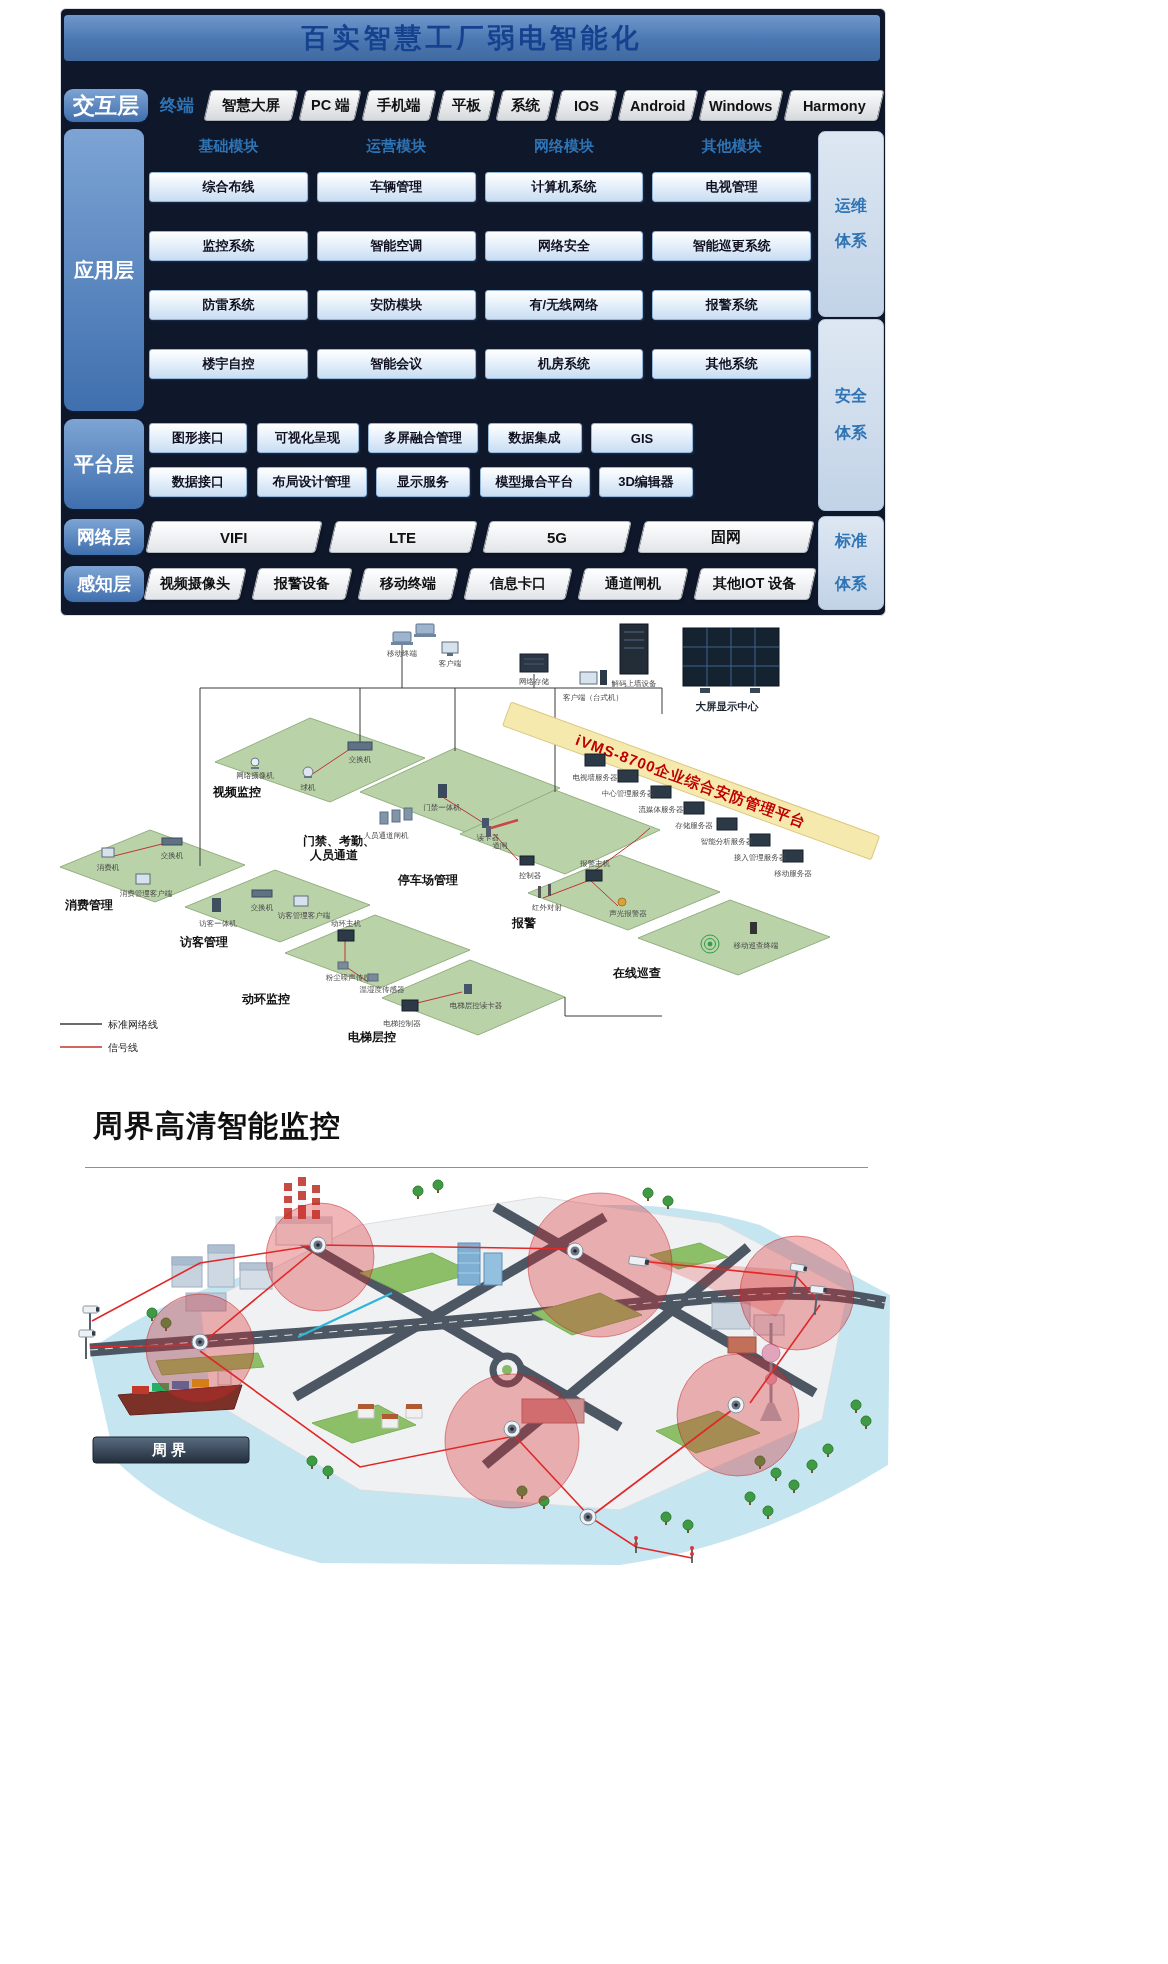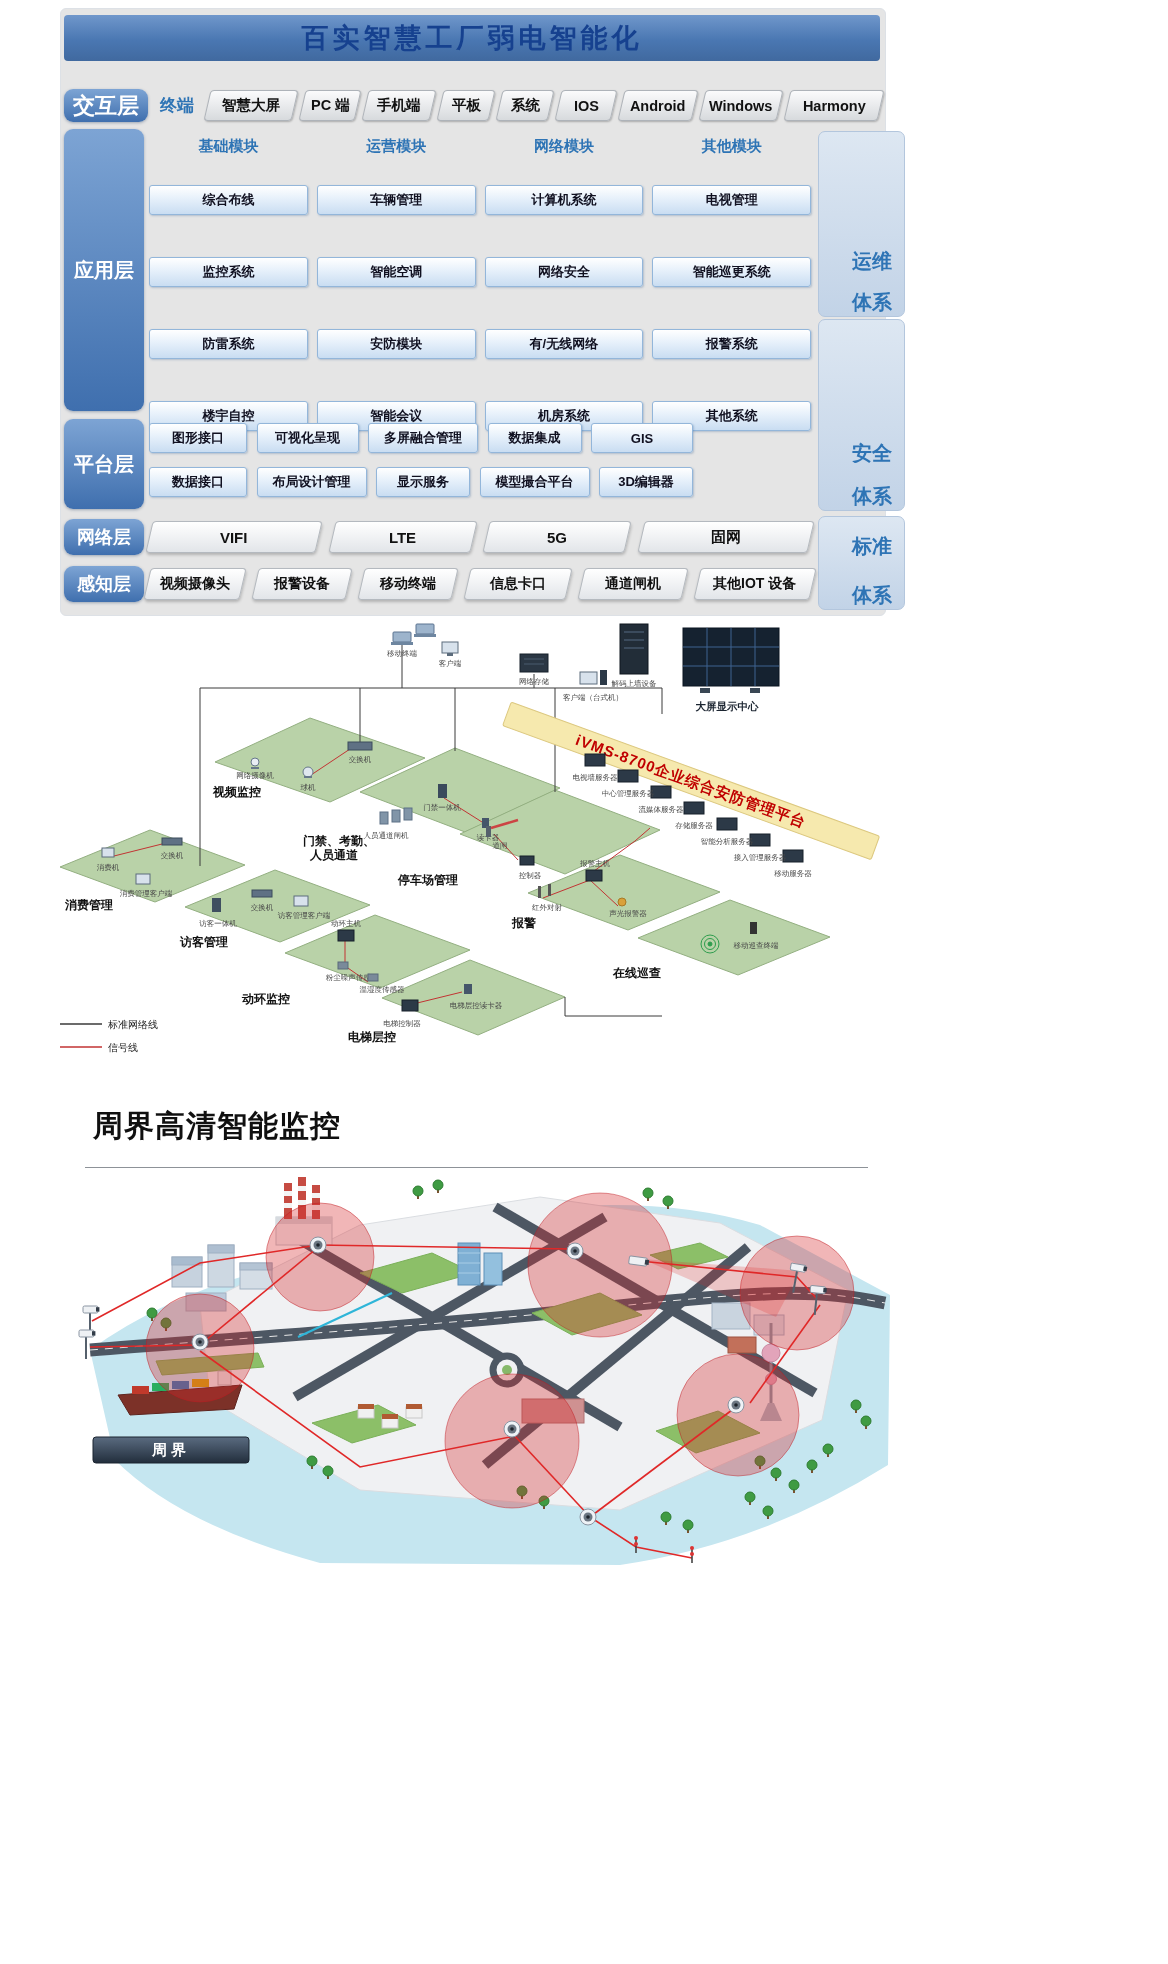--- a/index.html
+++ b/index.html
@@ -1,20 +1,20 @@
 <!DOCTYPE html>
 <html><head>
 <meta charset="utf-8">
 <style>
   html,body{margin:0;padding:0;background:#fff;}
   body{font-family:"Liberation Sans",sans-serif;}
   .canvas{position:relative;width:1168px;height:1964px;background:#fff;overflow:hidden;}
 
   
-  .arch{position:absolute;left:60px;top:8px;width:824px;height:606px;border:1px solid #dde1e6;border-radius:6px;background:#e5e5e5;}
+  .arch{position:absolute;left:60px;top:8px;width:824px;height:606px;border:1px solid #dde1e6;border-radius:6px;background:#0f172a;}
   .title-bar{position:absolute;left:3px;top:6px;width:816px;height:46px;
     background:linear-gradient(180deg,#7097cb 0%,#4a77b2 55%,#40699f 100%);
     border-radius:4px;color:#16418f;font-size:27px;font-weight:bold;text-align:center;
     line-height:47px;letter-spacing:4px;}
   .layer-chip{position:absolute;background:linear-gradient(180deg,#7da4d4,#3f6fae);
     border-radius:9px;color:#fff;font-weight:bold;display:flex;align-items:center;justify-content:center;
     box-shadow:0 1px 3px rgba(20,50,90,.35);}
   .lbl-interaction{left:3px;top:80px;width:84px;height:33px;font-size:22px;}
   .lbl-app{left:3px;top:120px;width:80px;height:282px;font-size:20px;}
   .lbl-platform{left:3px;top:410px;width:80px;height:90px;font-size:20px;}
@@ -25,30 +25,30 @@
   .chip-row{position:absolute;display:flex;align-items:center;}
   .row-interaction{left:146px;top:80px;width:676px;height:33px;gap:7px;}
   .chip{height:29px;background:linear-gradient(180deg,#fbfbfc,#d7dadd);border:1px solid #aeb3b9;
     border-radius:4px;box-shadow:1px 1px 2px rgba(0,0,0,.25);transform:skewX(-13deg);
     display:flex;align-items:center;justify-content:center;font-size:14.5px;font-weight:bold;color:#111;}
   .chip>span{transform:skewX(13deg);white-space:nowrap;}
   .w1{width:86px}.w2{width:54px}.w3{width:66px}.w4{width:50px}.w5{width:50px}
   .w6{width:54px}.w7{width:72px}.w8{width:76px}.w9{width:92px}
 
   .modules{position:absolute;left:88px;top:124px;width:662px;display:flex;gap:9px;}
-  .mod-col{flex:1;display:flex;flex-direction:column;gap:13px;}
+  .mod-col{flex:1;display:flex;flex-direction:column;}
   .mod-head{height:26px;margin-bottom:13px;color:#2e74b5;font-weight:bold;font-size:15px;
     display:flex;align-items:center;justify-content:center;white-space:nowrap;}
   .mod-btn{height:28px;background:linear-gradient(180deg,#ffffff 0%,#e9f2fb 40%,#c9ddf2 100%);
     border:1px solid #93b6da;border-radius:3px;box-shadow:1px 1px 2px rgba(60,100,150,.3);
     display:flex;align-items:center;justify-content:center;font-size:13px;font-weight:bold;color:#101020;white-space:nowrap;}
   .mod-col .mod-btn{margin-bottom:29px;}
   .side-block{position:absolute;left:757px;width:64px;background:linear-gradient(180deg,#dde7f2,#c2d3e7);
-    border:1px solid #b3c6dd;border-radius:7px;color:#2e74b5;font-weight:bold;font-size:20px;
-    display:flex;flex-direction:column;align-items:center;justify-content:flex-end;padding-left:21px;}
+    border:1px solid #b3c6dd;border-radius:7px;color:#2e74b5;font-weight:bold;font-size:16px;
+    display:flex;flex-direction:column;align-items:center;justify-content:center;}
   .side-ops{top:122px;height:184px;gap:14px;}
   .side-safety{top:310px;height:190px;gap:16px;}
   .side-standard{top:507px;height:92px;gap:22px;}
 
   .plat-row{position:absolute;left:88px;width:544px;display:flex;justify-content:space-between;}
   .plat-row1{top:414px;}
   .plat-row2{top:458px;}
   .pw1{width:96px}.pw2{width:100px}.pw3{width:108px}.pw4{width:92px}.pw5{width:100px}
 
   .net-row{left:88px;top:512px;width:662px;justify-content:space-between;}

